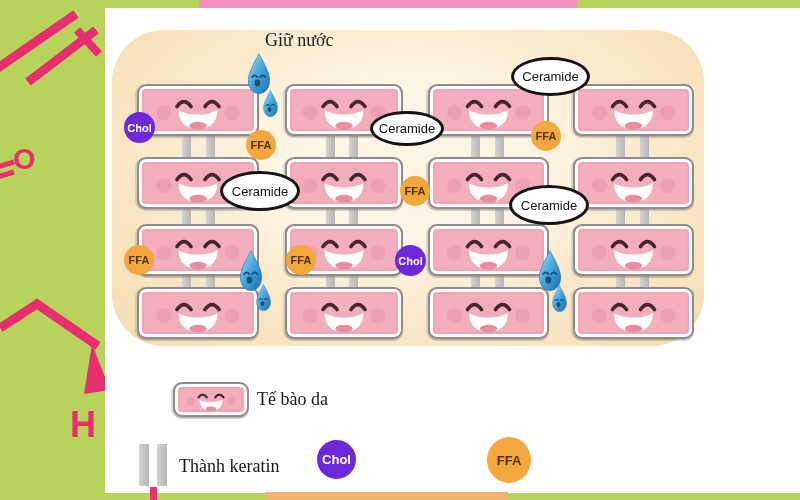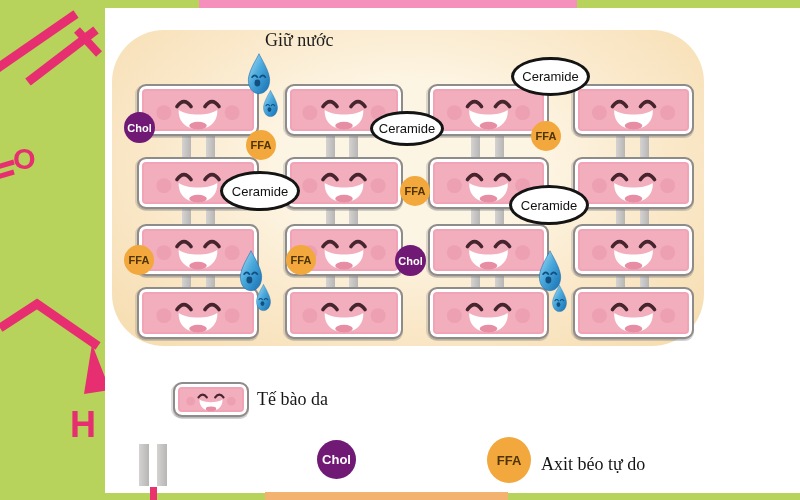--- a/index.html
+++ b/index.html
@@ -11,21 +11,21 @@
   .membrane{position:absolute;left:7px;top:22px;width:592px;height:316px;border-radius:52px;
             background:radial-gradient(ellipse at 50% 42%, #fdf5e4 30%, #fae8c9 62%, #f6dcae 100%);}
   .cell{position:absolute;height:48px;background:#f3aebe;border:2px solid #8e8c8a;border-radius:9px;
         box-shadow:inset 0 0 0 3px #ffffff, inset 0 0 0 5px #f0a4b6, 0 2px 0 rgba(125,125,125,.35), -2px 1px 0 rgba(125,125,125,.25);
         z-index:1;}
   .cell svg{position:absolute;left:3px;top:3px;width:calc(100% - 6px);height:calc(100% - 6px);}
   .kbar{position:absolute;width:9px;background:linear-gradient(90deg,#d4d3d1,#b7b6b4);z-index:0;}
   .ceramide{position:absolute;background:#fff;border:3px solid #141414;border-radius:50%;
             display:flex;align-items:center;justify-content:center;
             font-family:"Liberation Sans",sans-serif;font-size:13px;color:#111;z-index:3;}
-  .chol{position:absolute;background:#701a75;border-radius:50%;display:flex;align-items:center;justify-content:center;
+  .chol{position:absolute;background:#6d28d9;border-radius:50%;display:flex;align-items:center;justify-content:center;
         color:#fff;font-family:"Liberation Sans",sans-serif;font-weight:bold;font-size:11px;z-index:3;}
   .ffa{position:absolute;background:#f2a83c;border-radius:50%;display:flex;align-items:center;justify-content:center;
        color:#4e3403;font-family:"Liberation Sans",sans-serif;font-weight:bold;font-size:11px;z-index:3;}
   .drop{position:absolute;z-index:4;}
   .gw-label{position:absolute;left:160px;top:22px;font-size:18px;color:#1c1c1c;z-index:3;}
   .legend-text{position:absolute;font-size:18px;color:#151515;z-index:3;}
   .legend-sans{position:absolute;font-family:"Liberation Sans",sans-serif;font-size:19px;color:#3d3d3d;z-index:3;}
   .legend-chol{position:absolute;left:212px;top:432px;width:39px;height:39px;font-size:13px;}
   .legend-ffa{position:absolute;left:382px;top:429px;width:44px;height:46px;font-size:13px;}
   .legend-cell{position:absolute;left:68px;top:374px;width:72px;height:31px;}
@@ -249,20 +249,20 @@
 
     <div class="cell legend-cell">
       <svg viewBox="0 0 118 48">
           <use href="#cellface"></use>
         </svg>
     </div>
     <div class="legend-text" style="left:152px;top:381px">Tế bào da</div>
 
     <i class="kbar legend-kbar" style="left:34px"></i>
     <i class="kbar legend-kbar" style="left:52px"></i>
+    <div class="legend-text" style="left:74px;top:448px">Thành keratin</div>
 
     <div class="chol legend-chol">Chol</div>
 
     <div class="ffa legend-ffa">FFA</div>
-    <div class="legend-text" style="left:436px;top:446px">Axit béo tự do</div>
 
   </div>
 </div>
 
 </body></html>

